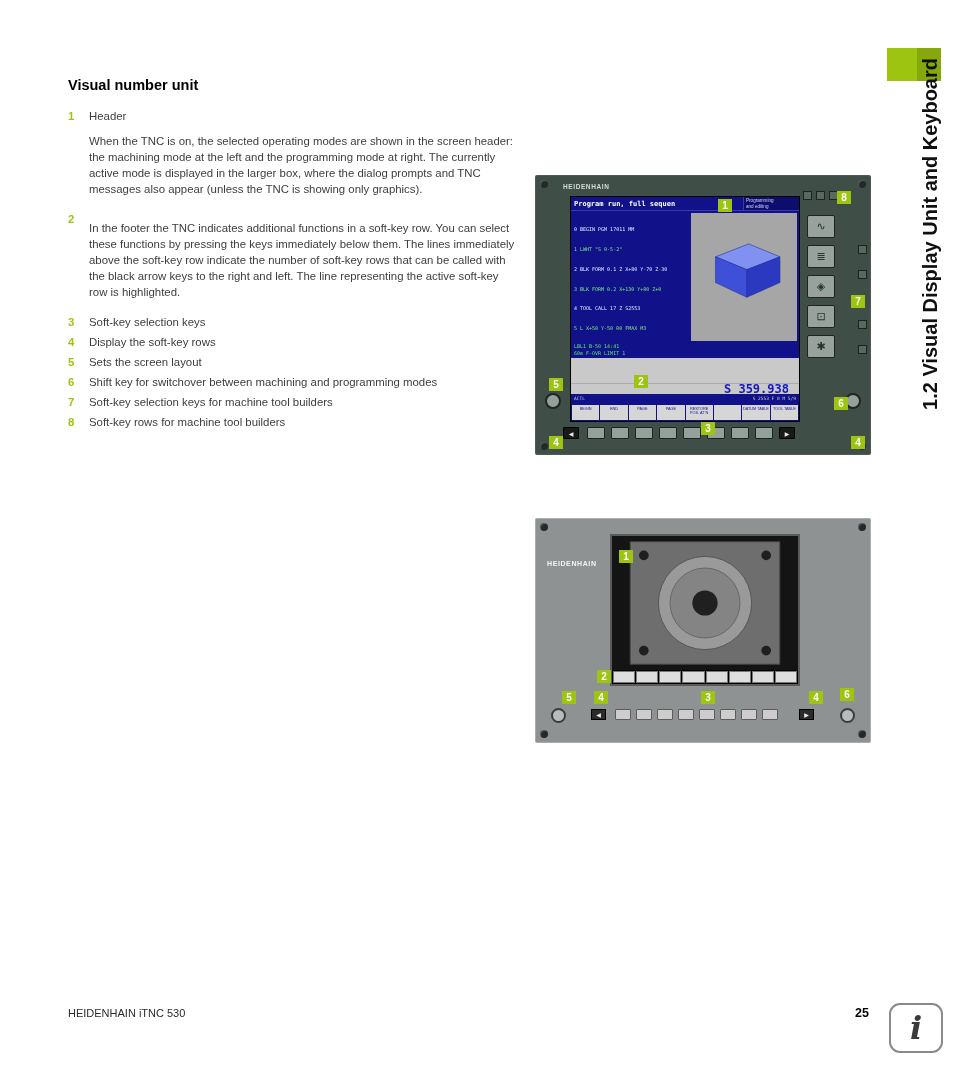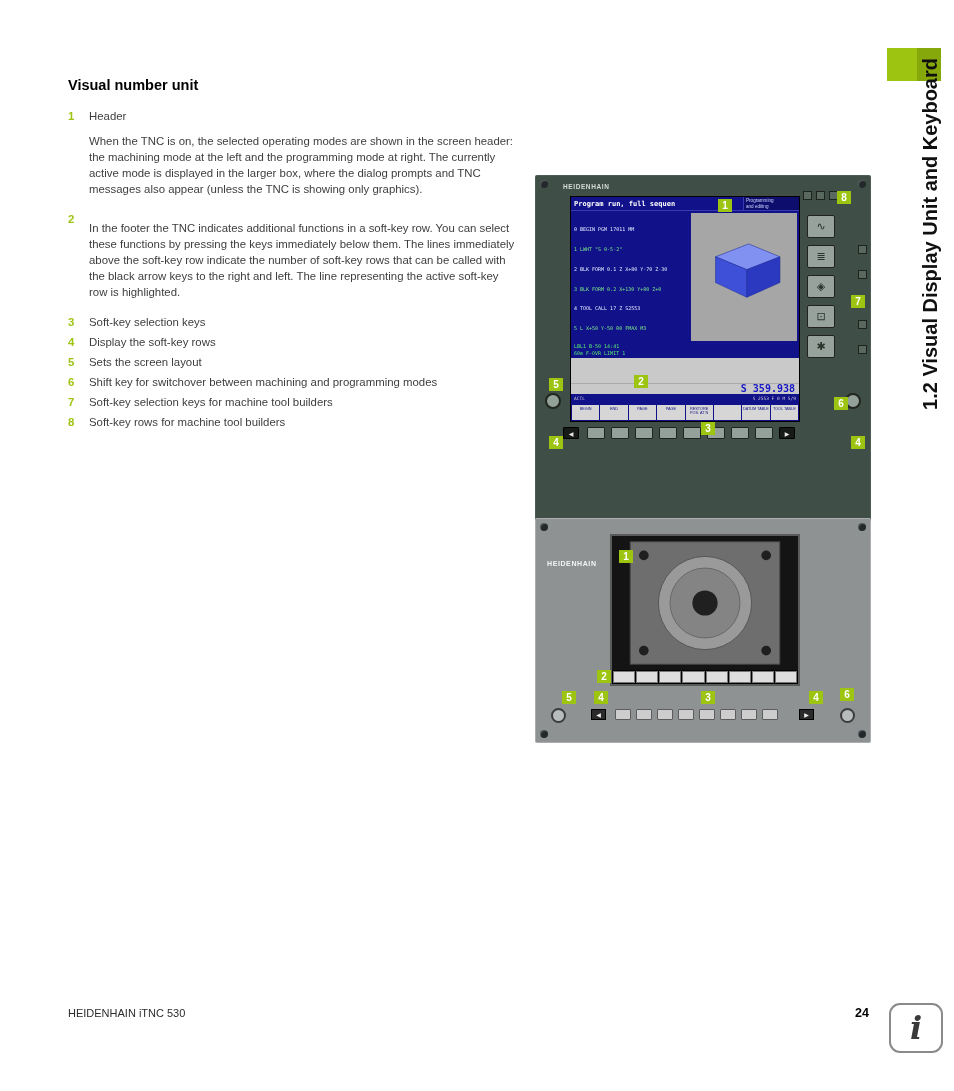--- a/index.html
+++ b/index.html
@@ -16,40 +16,40 @@
   .h1 .h-title { width:300px; }
   .h2 { margin-top:31px; font-size:14.5px; font-weight:bold; color:#000; }
   .intro { margin-top:17px; font-size:11.4px; line-height:15.8px; }
   .items { margin-top:15px; }
   .item { display:flex; margin-bottom:4px; }
   .item-num { width:21px; flex:none; font-size:11.4px; line-height:16px; font-weight:bold; color:var(--accent-green); }
   .item-body { flex:1; font-size:11.4px; line-height:16px; }
   .item-detail { margin:9px 0 10px 0; }
   
   .fig { position:absolute; border-radius:2px; }
-  .fig1 { left:535px; top:175px; width:336px; height:366px; background:var(--bf150-bezel); box-shadow:inset 0 0 0 1px rgba(255,255,255,.08); }
+  .fig1 { left:535px; top:175px; width:336px; height:280px; background:var(--bf150-bezel); box-shadow:inset 0 0 0 1px rgba(255,255,255,.08); }
   .fig2 { left:535px; top:518px; width:336px; height:225px; background:var(--bf120-bezel); box-shadow:inset 0 0 0 1px rgba(255,255,255,.25); }
   .screw { position:absolute; width:8px; height:8px; border-radius:50%; background:#23292a; box-shadow:inset 1px 1px 1px rgba(255,255,255,.25); }
   .brand1 { position:absolute; left:28px; top:8px; font-size:6.5px; font-weight:bold; letter-spacing:.6px; color:#d4dad6; }
   .brand2 { position:absolute; left:12px; top:42px; font-size:7px; font-weight:bold; letter-spacing:.6px; color:#f4f4f4; }
   
   .scr1 { position:absolute; left:35px; top:21px; width:230px; height:226px; background:var(--screen-blue); border:1px solid #000; display:flex; flex-direction:column; }
   .mono { font-family:"DejaVu Sans Mono", monospace; }
   .pre { white-space:pre; overflow:hidden; }
   .scr-header { height:14px; display:flex; border-bottom:1px solid #3a3ab0; }
   .scr-header-left { flex:1; color:#fff; font-size:7px; font-weight:bold; line-height:14px; padding-left:3px; }
   .scr-header-right { width:56px; background:#0d0d6e; border-left:1px solid #3a3ab0; color:#cfd4ff; font-size:4.6px; line-height:6px; padding:1px 2px; }
   .scr-main { flex:1; display:flex; min-height:0; }
   .scr-prog { width:118px; padding:2px 0 0 3px; font-size:5px; line-height:6.6px; color:#e6ecff; }
   .scr-prog div:nth-child(even) { color:#7ce887; }
   .scr-gfx { flex:1; background:#a6a6a6; margin:2px; position:relative; }
   .scr-gfx svg { position:absolute; left:8px; top:14px; }
   .scr-info { height:15px; font-size:5px; line-height:7px; color:#58e86e; padding-left:3px; }
   .scr-pos { height:25px; background:#c9c9c9; color:#1616c8; font-weight:bold; font-size:7.5px; line-height:12px; padding:1px 3px; }
-  .scr-spindle { height:11px; background:#c9c9c9; border-top:1px solid #aaa; color:#1616c8; font-weight:bold; font-size:10px; line-height:10px; text-align:right; padding-right:4px; }
+  .scr-spindle { height:11px; background:#c9c9c9; border-top:1px solid #aaa; color:#1616c8; font-weight:bold; font-size:12px; line-height:10px; text-align:right; padding-right:10px; }
   .scr-mode { height:10px; display:flex; justify-content:space-between; color:#cfcfcf; font-size:4.5px; line-height:10px; padding:0 3px; }
   .scr-softkeys { height:17px; display:flex; gap:1px; padding:1px; }
   .scr-softkeys .sk { flex:1; background:#d6d6d6; color:#14148a; font-size:3.8px; line-height:4.2px; text-align:center; padding-top:2px; overflow:hidden; }
   
   .tile { position:absolute; width:28px; height:23px; background:#97a29c; border-radius:2px; border:1px solid #222; color:#27352c; font-size:11px; text-align:center; line-height:21px; }
   .mini-key { position:absolute; width:9px; height:9px; background:#59695f; border:1px solid #1d2420; }
   .soft-sel-key { position:absolute; width:18px; height:12px; background:#94a09a; border:1px solid #1d2420; border-radius:1px; top:252px; }
   .arrow-key { position:absolute; width:16px; height:12px; background:#161b18; border:1px solid #000; color:#e8e8e8; font-size:6px; text-align:center; line-height:12px; border-radius:1px; }
   .round-key { position:absolute; width:16px; height:16px; border-radius:50%; background:#94a09a; border:2px solid #20261f; }
   
@@ -289,18 +289,18 @@
     <div class="callout" style="left:274px;top:173px;">4</div>
     <div class="callout" style="left:305px;top:170px;">6</div>
   </div>
 
   <div class="side-green"></div>
   <div class="side-text">
     <span>1.2 Visual Display Unit and Keyboard</span>
   </div>
 
   <div class="footer-left">HEIDENHAIN iTNC 530</div>
-  <div class="page-num">24</div>
+  <div class="page-num">25</div>
   <div class="info-box">
     <span class="info-i">i</span>
   </div>
 
 </div>
 
 </body></html>

